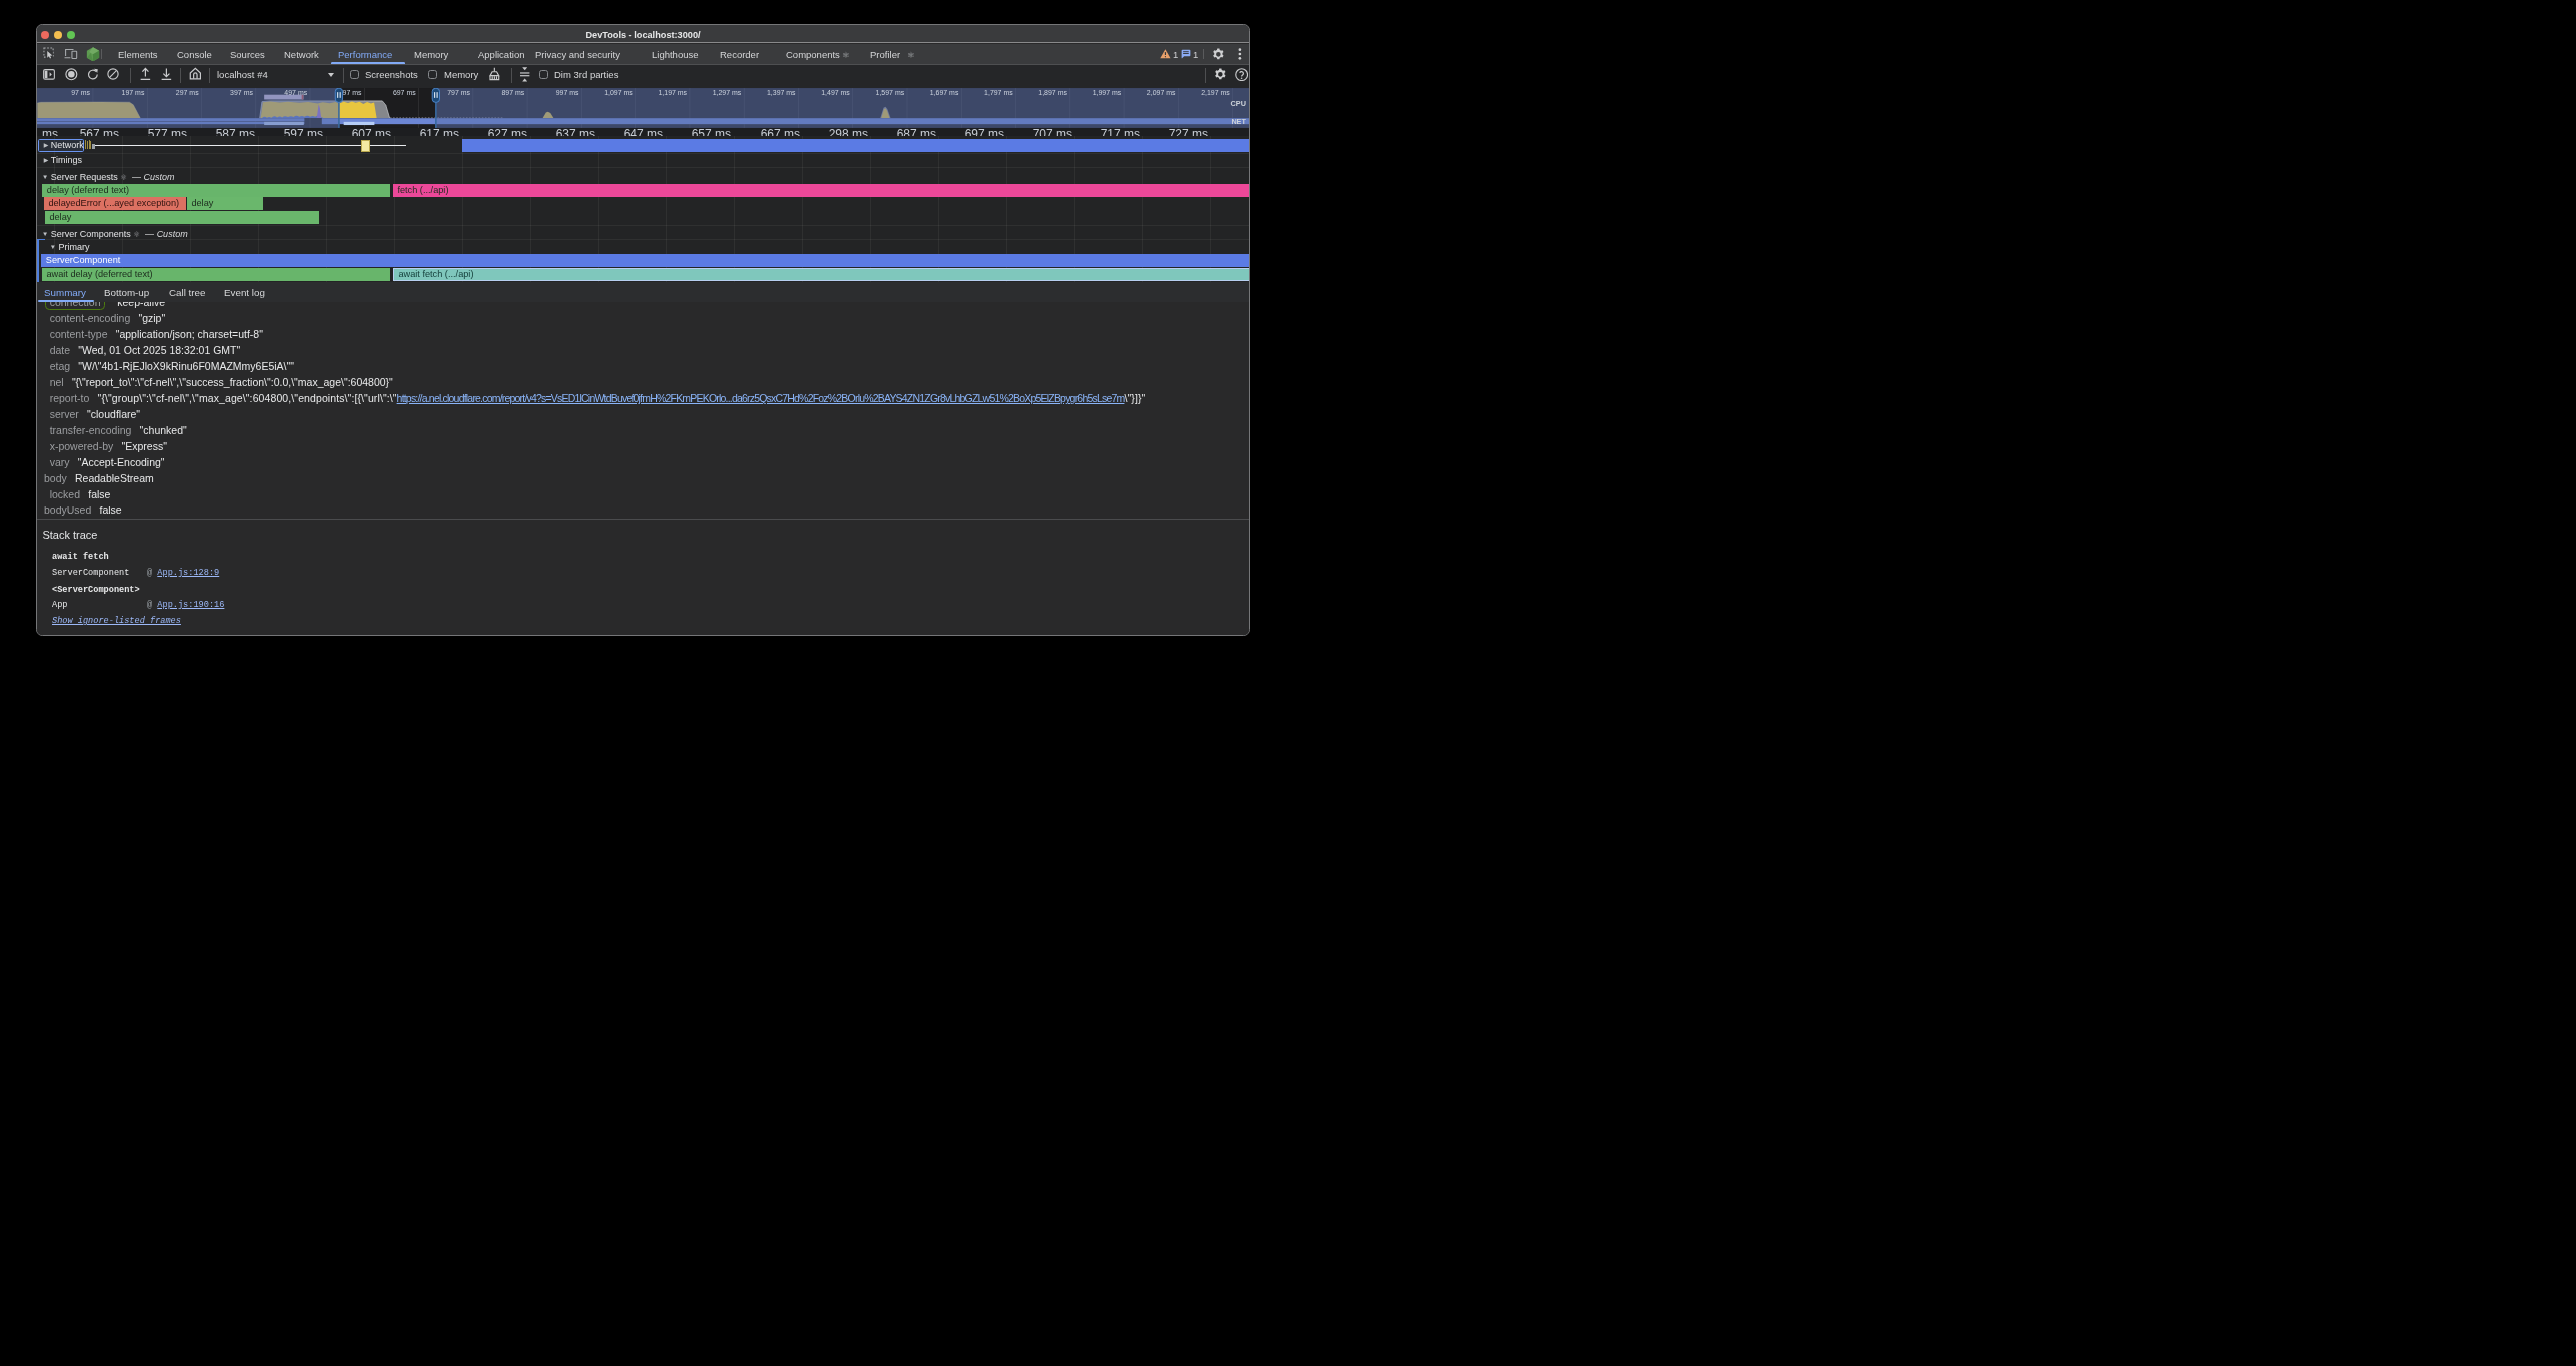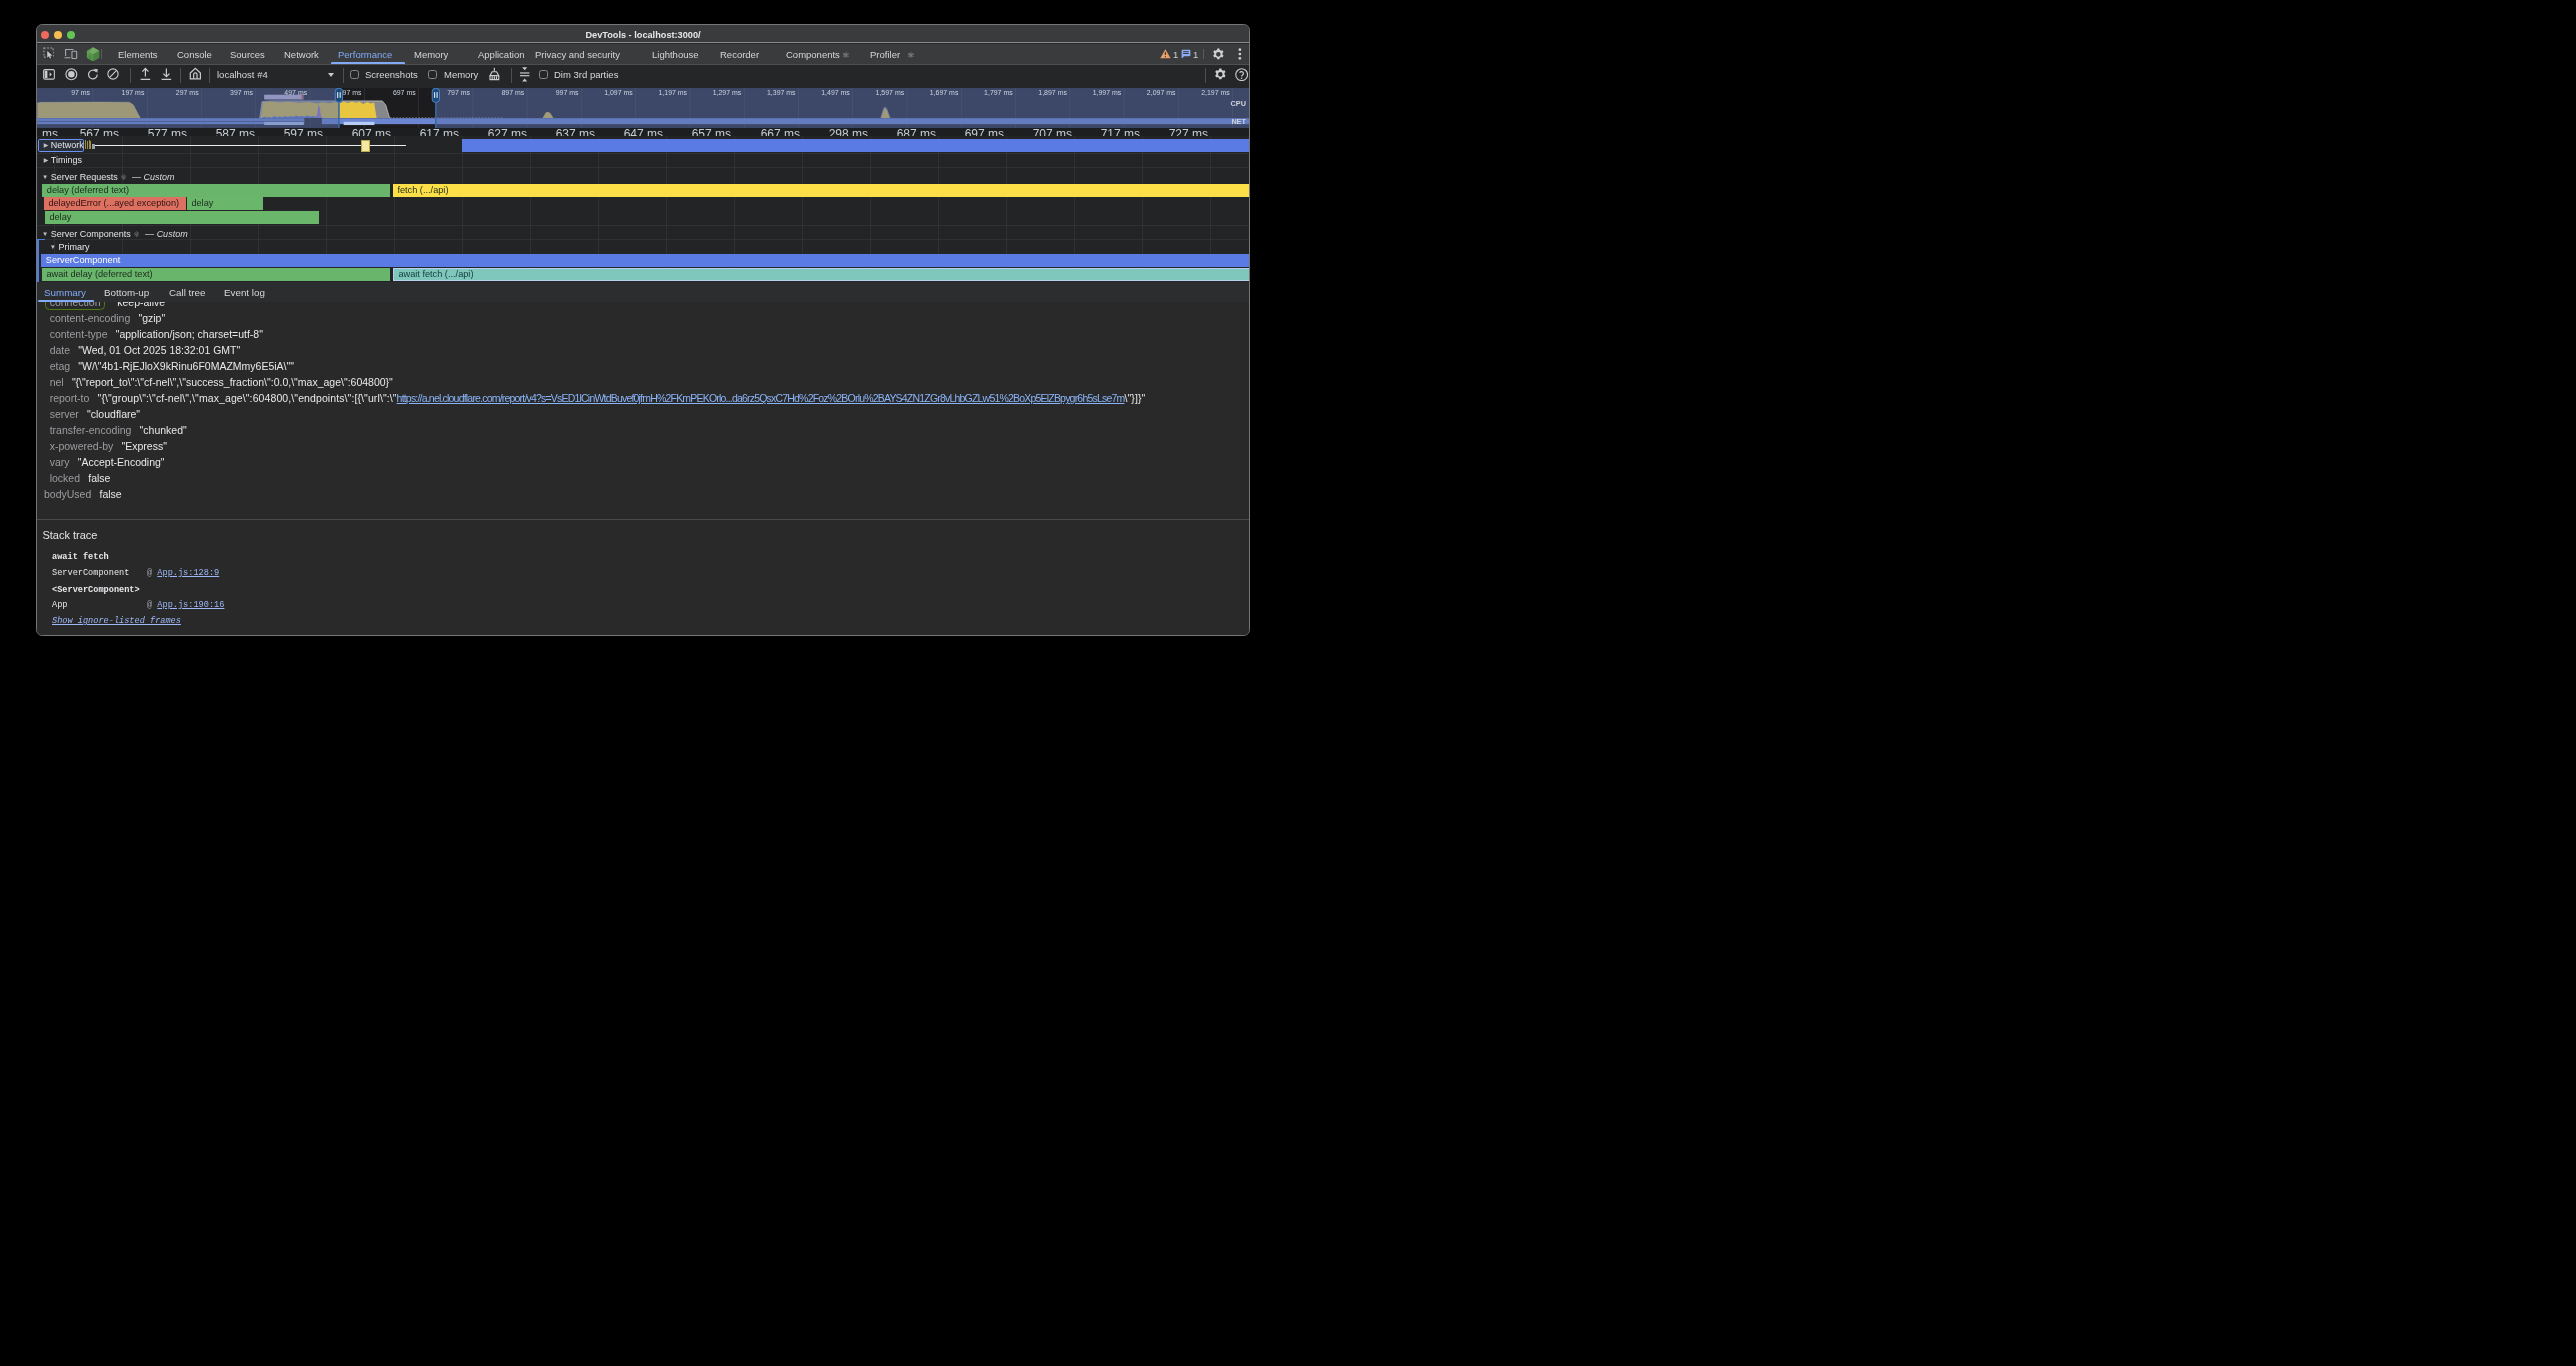--- a/index.html
+++ b/index.html
@@ -300,21 +300,21 @@
         <div class="abs" style="left:50px;top:5px;width:0.8px;height:7.6px;background:#9f8d42"></div>
         <div class="abs" style="left:52px;top:3.8px;width:0.8px;height:9.5px;background:#9f8d42"></div>
         <div class="abs" style="left:53px;top:5px;width:0.8px;height:7.6px;background:#9f8d42"></div>
         <div style="position:absolute;left:55px;top:8px;width:2.5px;height:5px;background:#9aa0a6"></div>
         <div style="position:absolute;left:58px;top:9px;width:311px;height:0.8px;background:#e8eaed"></div>
         <div style="position:absolute;left:324px;top:3.5px;width:9px;height:12px;background:#f3e9a2;border:0.6px solid #b9a84e"></div>
         <div style="position:absolute;left:425px;top:2.9px;width:789px;height:13.3px;background:#5b7be4"></div>
         <div class="trk" style="left:6.7px;top:19px"><span class="arrow">▶</span>&nbsp;Timings</div>
         <div class="trk" style="left:5px;top:36px"><span class="arrow" style="font-size:6.3px">▼</span>&nbsp;Server Requests <span style="color:#b6b9bd;font-size:7.6px">⚛</span>&nbsp; <span style="color:#d8d9db">— <i>Custom</i></span></div>
         <div class="bar" style="left:5.4px;top:48px;width:348px;height:13px;background:#68b56b;color:#1c2b1d">delay (deferred text)</div>
-        <div class="bar" style="left:356px;top:48px;width:859px;height:13px;background:#fde047;color:#1c2b1d">fetch (.../api)</div>
+        <div class="bar" style="left:356px;top:48px;width:859px;height:13px;background:#ec4899;color:#1c2b1d">fetch (.../api)</div>
         <div class="bar" style="left:7px;top:61px;width:142px;height:13px;background:#dc7162;color:#301310">delayedError (...ayed exception)</div>
         <div class="bar" style="left:150px;top:61px;width:76px;height:13px;background:#6ab76c;color:#1c2b1d">delay</div>
         <div class="bar" style="left:8px;top:75px;width:274px;height:13px;background:#6ab76c;color:#1c2b1d">delay</div>
         <div class="trk" style="left:5px;top:93px"><span class="arrow" style="font-size:6.3px">▼</span>&nbsp;Server Components <span style="color:#b6b9bd;font-size:7.6px">⚛</span>&nbsp; <span style="color:#d8d9db">— <i>Custom</i></span></div>
         <div style="position:absolute;left:0;top:103px;width:1.6px;height:43px;background:#4d7ede"></div>
         <div style="position:absolute;left:0;top:103px;width:7.6px;height:1.3px;background:#4d7ede"></div>
         <div class="trk" style="left:12.7px;top:106px"><span class="arrow" style="font-size:6.3px">▼</span>&nbsp;Primary</div>
         <div class="bar" style="left:4.4px;top:118px;width:1210px;height:13px;background:#5b7be4;color:#fff">ServerComponent</div>
         <div class="bar" style="left:5px;top:132px;width:348px;height:13px;background:#68b56b;color:#1c2b1d">await delay (deferred text)</div>
         <div class="bar" style="left:356px;top:132px;width:859px;height:13px;background:#7fc7bc;color:#15403c;border:1px solid #b7cff0;line-height:11px">await fetch (.../api)</div>
@@ -364,20 +364,24 @@
             <span class="v">"chunked"</span>
           </div>
           <div class="krow" style="padding-left:12.7px">
             <span class="k" style="">x-powered-by</span>
             <span class="v">"Express"</span>
           </div>
           <div class="krow" style="padding-left:12.7px">
             <span class="k" style="">vary</span>
             <span class="v">"Accept-Encoding"</span>
           </div>
+          <div class="krow" style="padding-left:7px">
+            <span class="k" style="">body</span>
+            <span class="v">ReadableStream</span>
+          </div>
           <div class="krow" style="padding-left:12.7px">
             <span class="k" style="">locked</span>
             <span class="v">false</span>
           </div>
           <div class="krow" style="padding-left:7px">
             <span class="k" style="">bodyUsed</span>
             <span class="v">false</span>
           </div>
         </div>
       </div>

